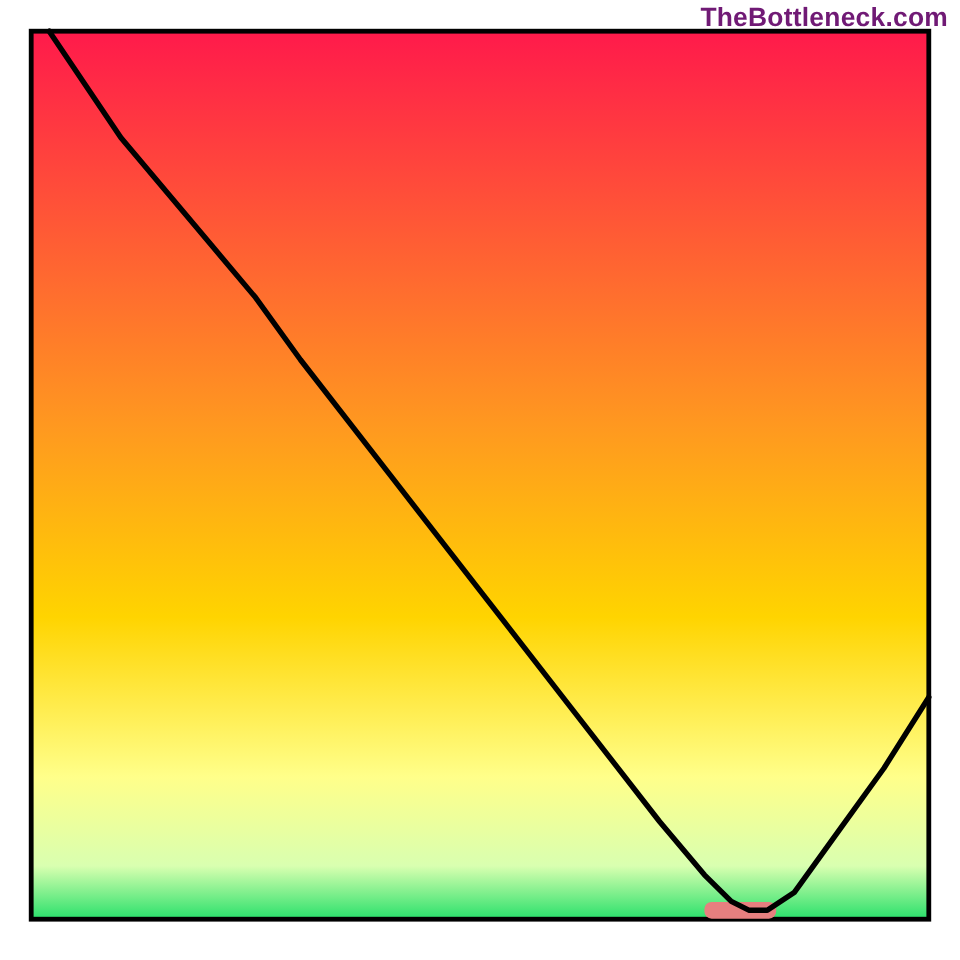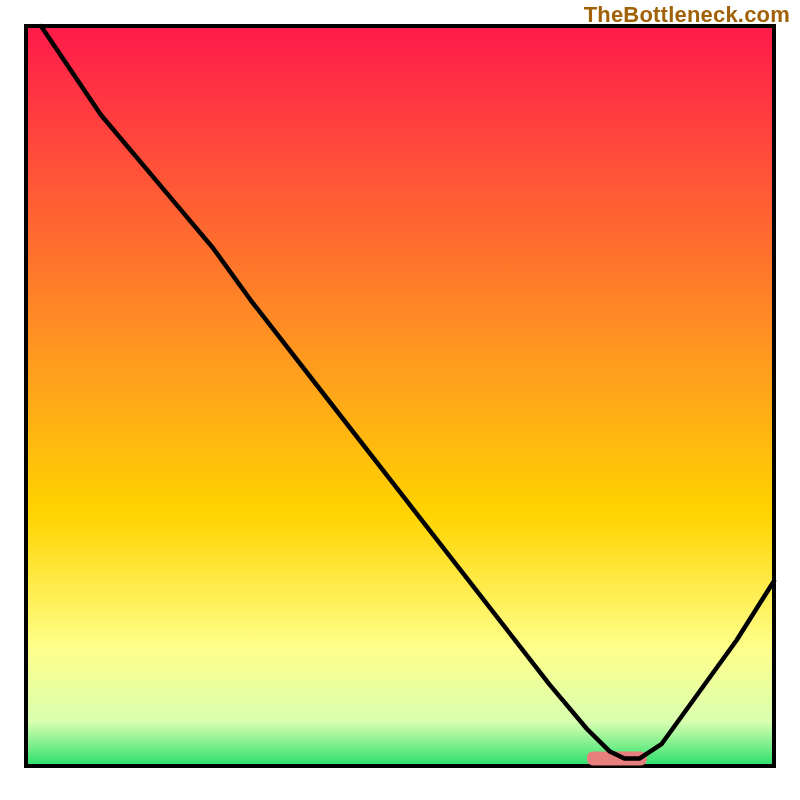--- a/index.html
+++ b/index.html
@@ -15,21 +15,21 @@
     width: 800px;
     height: 800px;
   }
   .attribution {
     position: absolute;
     top: 2px;
     right: 10px;
     font-family: Arial, Helvetica, sans-serif;
     font-size: 22px;
     font-weight: 600;
-    color: #a16207;
+    color: #701a75;
     letter-spacing: 0.2px;
   }
   svg.plot {
     position: absolute;
     left: 0;
     top: 0;
     width: 800px;
     height: 800px;
   }
 </style>

